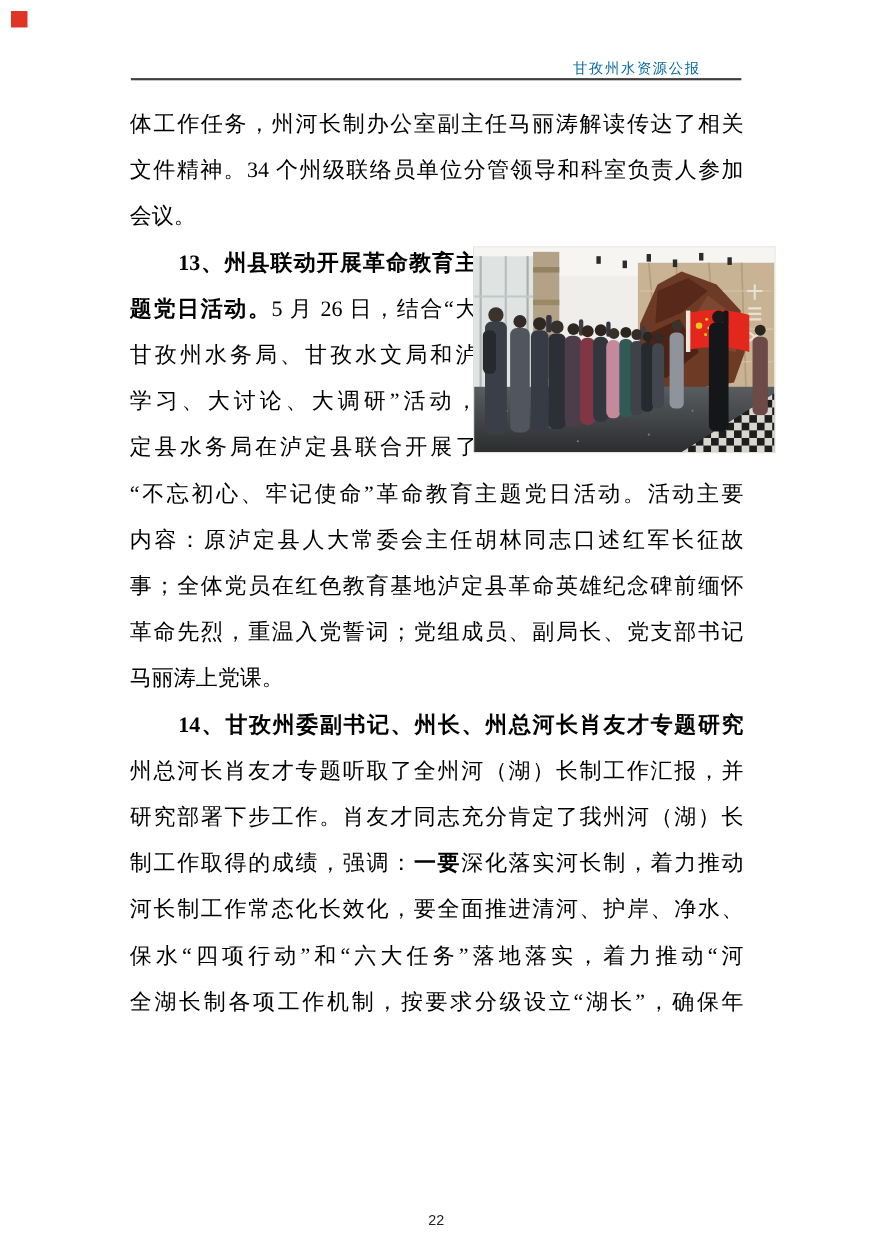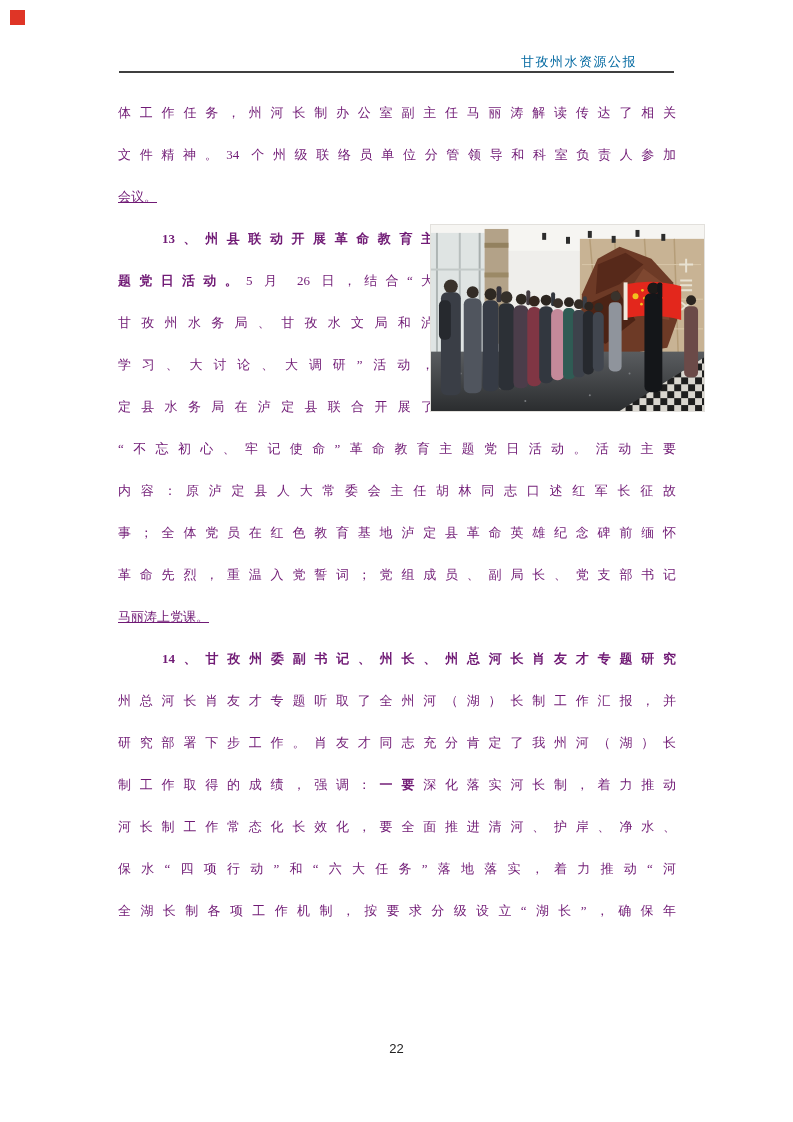--- a/index.html
+++ b/index.html
@@ -2,30 +2,30 @@
 <html><head>
 <meta charset="utf-8">
 <style>
   html,body{margin:0;padding:0;background:#ffffff;}
   .page{position:relative;width:793px;height:1122px;background:#ffffff;overflow:hidden;
         font-family:"Liberation Serif","DejaVu Serif",serif;color:#1a1a1a;}
   .corner-mark{position:absolute;left:10px;top:10px;width:15px;height:15px;background:#df3526;}
   .header-title{position:absolute;top:53px;right:156px;font-size:13px;letter-spacing:1.5px;color:#0369a1;}
   .header-rule{position:absolute;left:119px;top:71px;width:555px;height:2px;background:#3f3f3f;}
   .body-text{position:absolute;left:118px;top:92px;width:558px;}
-  .line{height:42px;line-height:42px;font-size:13px;color:#701a75;
+  .line{height:42px;line-height:42px;font-size:20px;color:#000000;
         text-align:justify;text-align-last:justify;overflow:hidden;white-space:nowrap;}
   .line.narrow{width:316px;}
   .line.full{width:558px;}
-  .line.last{text-align-last:left;text-decoration:underline;}
+  .line.last{text-align-last:left;}
   .line.indent{text-indent:44px;}
   .b{font-weight:700;}
   .photo{position:absolute;left:430px;top:224px;width:275px;height:188px;border:1px solid #e2e0dc;box-sizing:border-box;}
   .photo svg{display:block;width:100%;height:100%;}
-  .page-number{position:absolute;left:0;top:1041px;width:100%;text-align:center;
+  .page-number{position:absolute;left:0;top:1102px;width:100%;text-align:center;
         font-family:"Liberation Sans","DejaVu Sans",sans-serif;font-size:13px;color:#222;}
 </style>
 </head>
 <body>
 
 <div class="page">
 
   <div class="corner-mark" style="background: rgb(223, 53, 38);"></div>
 
   <div class="header-title">甘孜州水资源公报</div>

